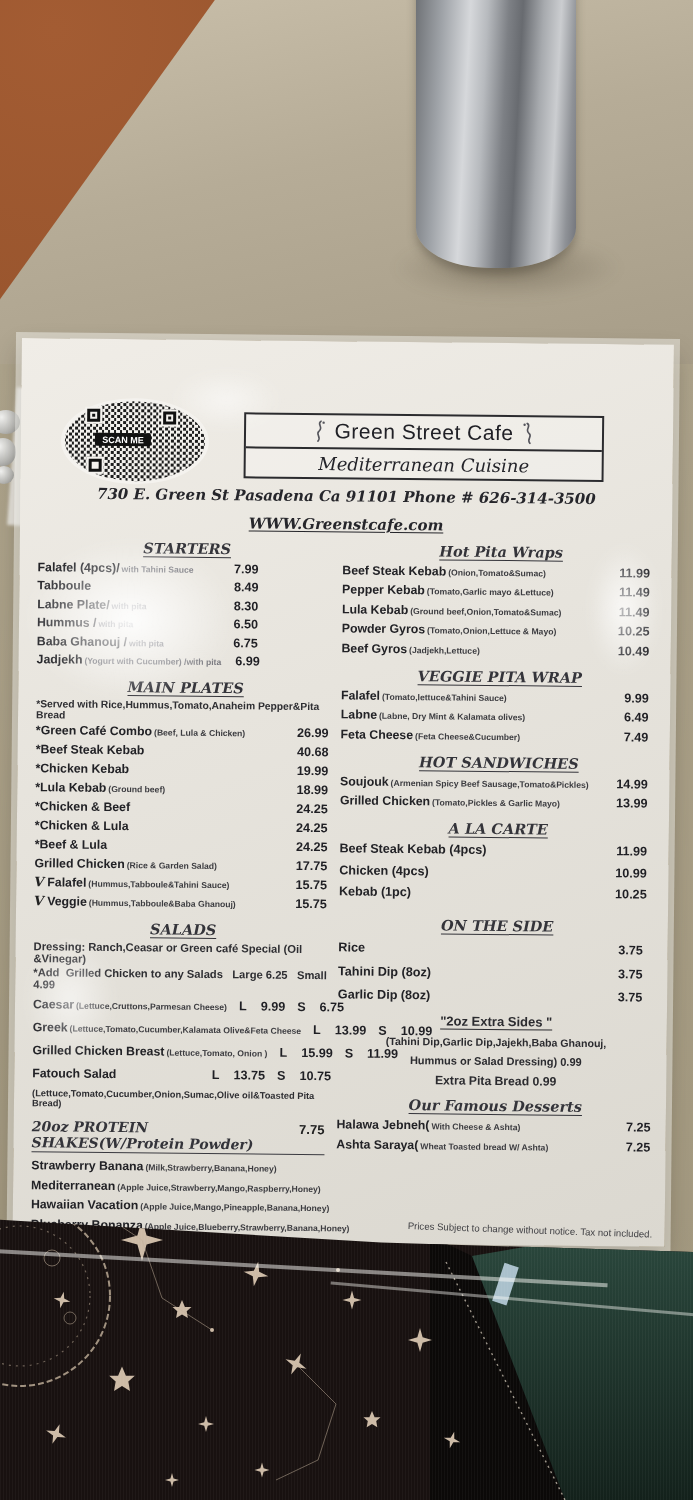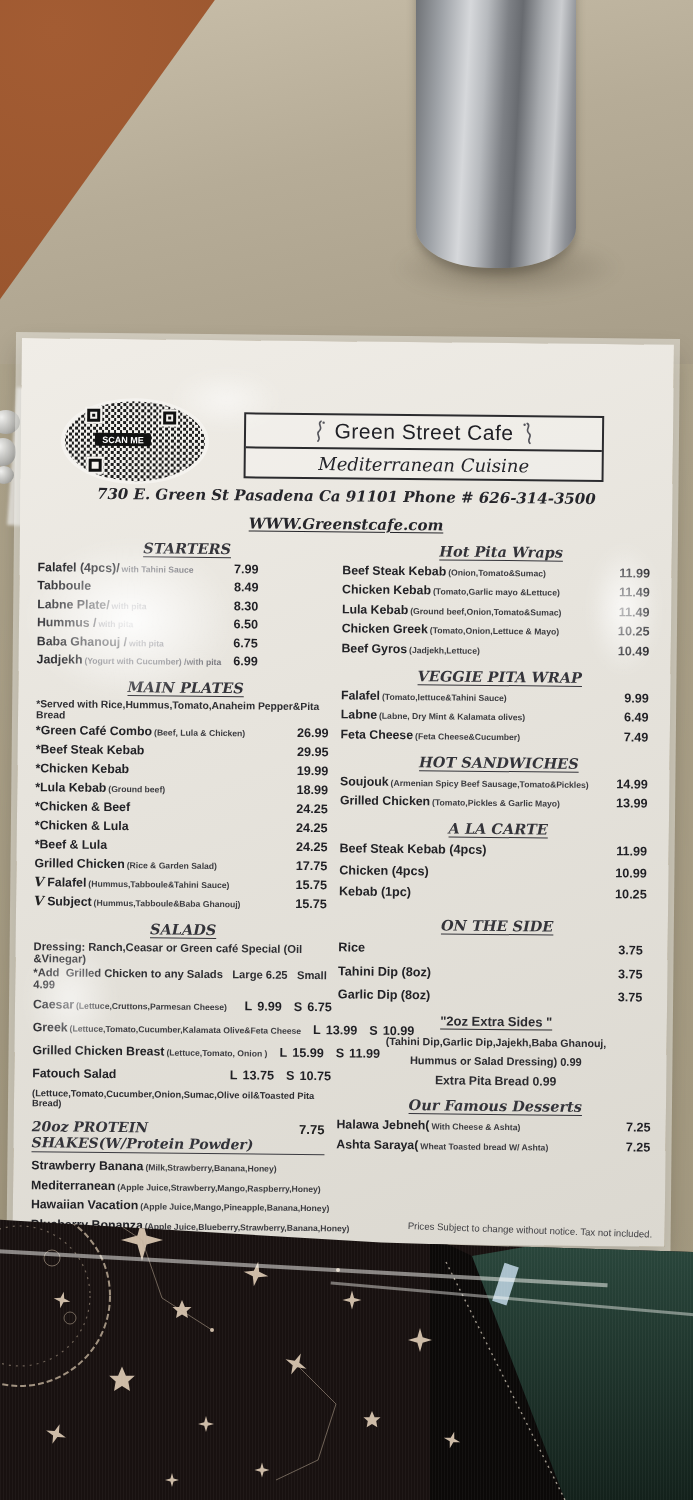--- a/index.html
+++ b/index.html
@@ -55,21 +55,21 @@
 
   .cols{display:grid;grid-template-columns:48.5% 51.5%;column-gap:6px;}
   .h{font-family:"DejaVu Serif",serif;font-style:italic;font-weight:bold;font-size:14.5px;
     text-align:center;text-decoration:underline;text-underline-offset:3px;color:#34343a;margin:9px 0 4px;}
   .sec-starters .h,.sec-hotpita .h{margin-top:2px;}
   .row{display:flex;align-items:baseline;line-height:1.3;margin:2.5px 0;}
   .iname{font-weight:bold;font-size:12.3px;color:#222226;white-space:nowrap;}
   .idesc{font-weight:bold;font-size:8.6px;color:#3c3c40;margin-left:2px;white-space:nowrap;}
   .fill{flex:1;}
   .iprice,.lsl{font-weight:bold;font-size:12.6px;color:#1f1f24;white-space:nowrap;}
-  .iprice{margin-left:5px;}
+  .iprice{margin-left:14px;}
   .lsl{margin-left:12px;}
   .badge{font-family:"DejaVu Serif",serif;font-style:italic;font-weight:bold;font-size:13px;margin-right:3px;color:#222;}
   .note{font-weight:bold;font-size:10.3px;color:#2e2e32;margin:2px 0;}
   .footnote{font-weight:bold;font-size:9.3px;color:#2e2e32;margin-top:3px;}
 
   .sec-starters .row{padding-right:26%;margin:1.5px 0;}
   .sec-starters .idesc{color:#76767c;}
   .sec-mains .row{padding-right:2%;margin:2px 0;}
   .sec-salads .row{margin:6px 0;}
   .sec-salads .note{font-size:11.2px;white-space:pre-wrap;margin:2px 0;}
@@ -240,21 +240,21 @@
 
     <span class="iprice">26.99</span>
   </div>
 
   <div class="row">
 
     <span class="iname">*Beef Steak Kebab</span>
 
     <span class="fill"></span>
 
-    <span class="iprice">29.95</span>
+    <span class="iprice">40.68</span>
   </div>
 
   <div class="row">
 
     <span class="iname">*Chicken Kebab</span>
 
     <span class="fill"></span>
 
     <span class="iprice">19.99</span>
   </div>
@@ -308,21 +308,21 @@
     <span class="badge">V</span>
     <span class="iname">Falafel</span>
     <span class="idesc">(Hummus,Tabboule&amp;Tahini Sauce)</span>
     <span class="fill"></span>
 
     <span class="iprice">15.75</span>
   </div>
 
   <div class="row">
     <span class="badge">V</span>
-    <span class="iname">Subject</span>
+    <span class="iname">Veggie</span>
     <span class="idesc">(Hummus,Tabboule&amp;Baba Ghanouj)</span>
     <span class="fill"></span>
 
     <span class="iprice">15.75</span>
   </div>
 </div>
       </div>
 
       <div class="sec-salads">
         <div class="h">SALADS</div>
@@ -429,39 +429,39 @@
 
     <span class="iname">Beef Steak Kebab</span>
     <span class="idesc">(Onion,Tomato&amp;Sumac)</span>
     <span class="fill"></span>
 
     <span class="iprice">11.99</span>
   </div>
 
   <div class="row">
 
-    <span class="iname">Chicken Kebab</span>
+    <span class="iname">Pepper Kebab</span>
     <span class="idesc">(Tomato,Garlic mayo &amp;Lettuce)</span>
     <span class="fill"></span>
 
     <span class="iprice">11.49</span>
   </div>
 
   <div class="row">
 
     <span class="iname">Lula Kebab</span>
     <span class="idesc">(Ground beef,Onion,Tomato&amp;Sumac)</span>
     <span class="fill"></span>
 
     <span class="iprice">11.49</span>
   </div>
 
   <div class="row">
 
-    <span class="iname">Chicken Greek</span>
+    <span class="iname">Powder Gyros</span>
     <span class="idesc">(Tomato,Onion,Lettuce &amp; Mayo)</span>
     <span class="fill"></span>
 
     <span class="iprice">10.25</span>
   </div>
 
   <div class="row">
 
     <span class="iname">Beef Gyros</span>
     <span class="idesc">(Jadjekh,Lettuce)</span>

